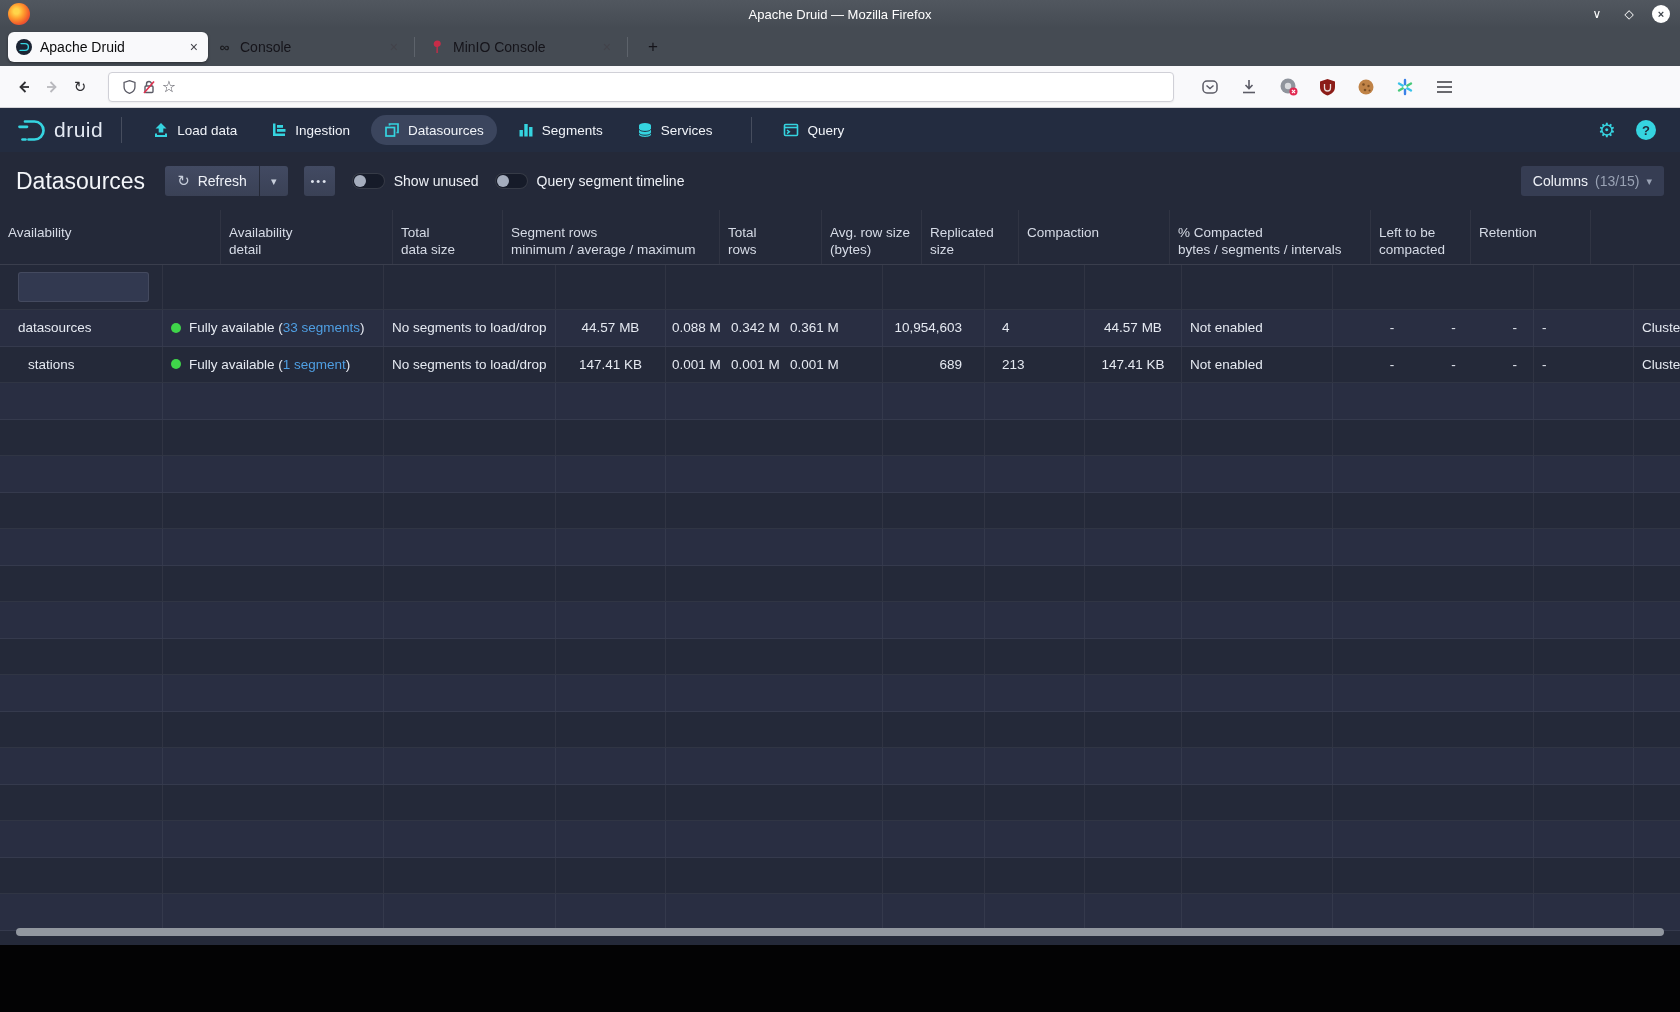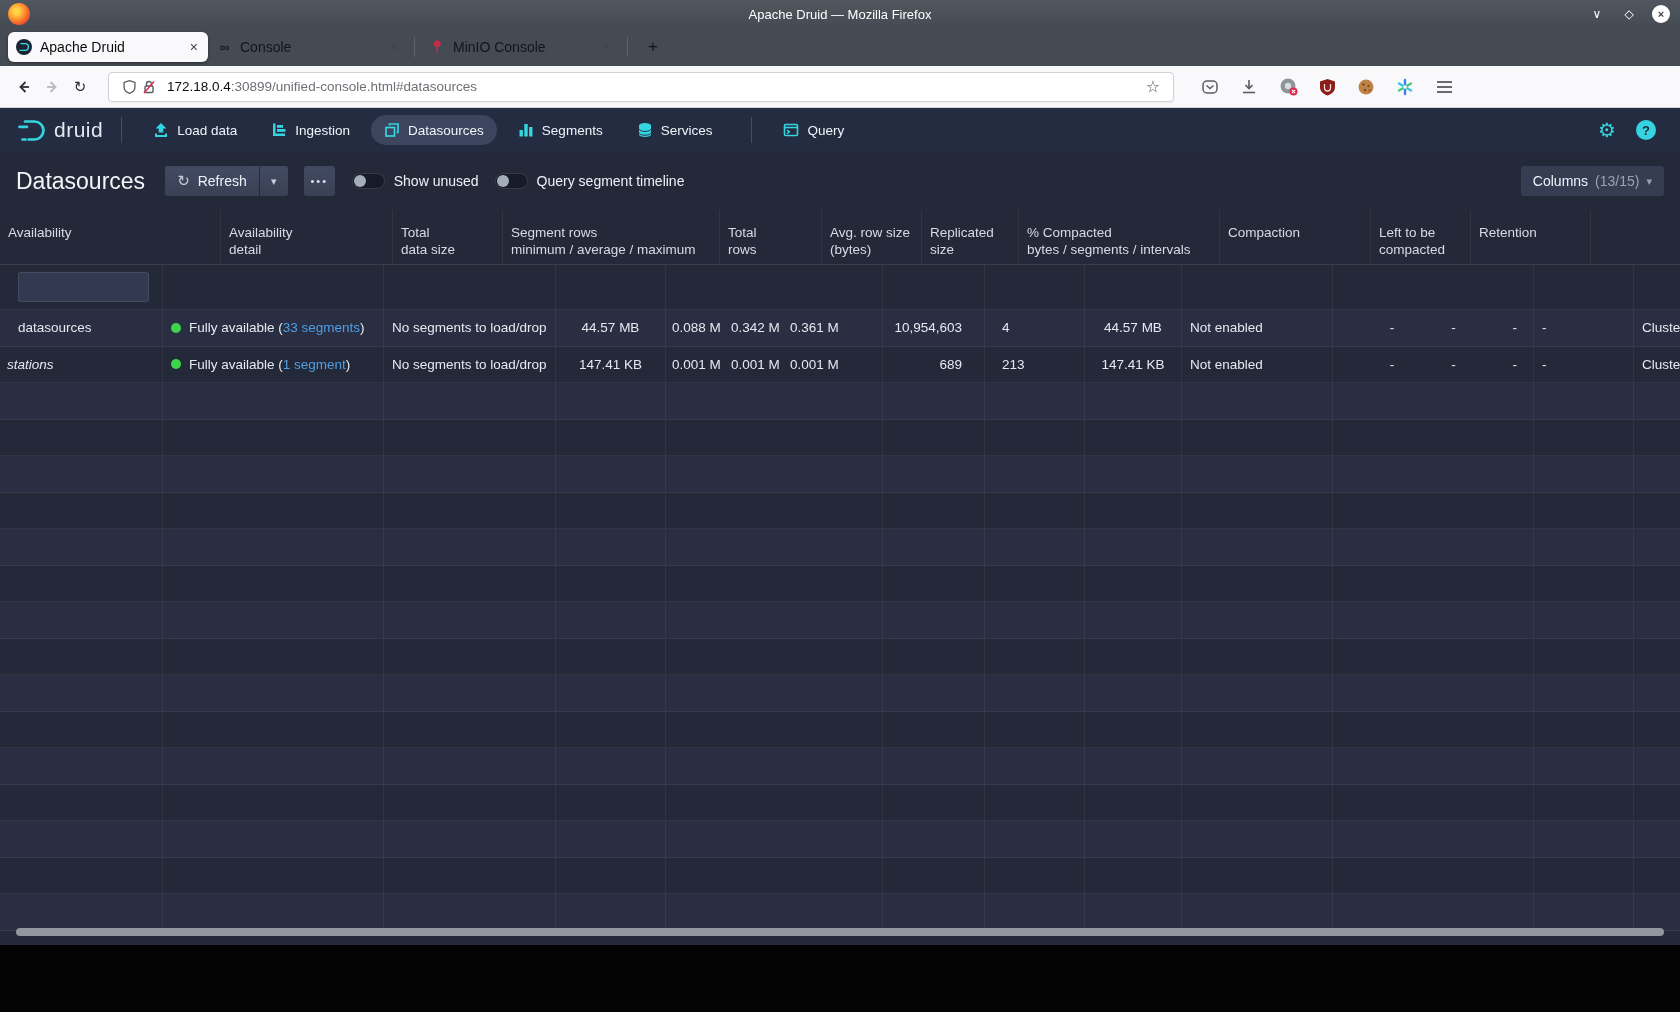--- a/index.html
+++ b/index.html
@@ -150,21 +150,20 @@
             <path d="M8 1.2 L13.8 3.2 V8 c0 3.8-2.9 5.8-5.8 6.8 C5.1 13.8 2.2 11.8 2.2 8 V3.2 Z" fill="none" stroke="#5b5b66" stroke-width="1.4"></path>
           </svg>
       </span>
       <span class="tbi">
         <svg width="16" height="16" viewBox="0 0 16 16">
             <rect x="4" y="7" width="8" height="6.5" rx="1" fill="none" stroke="#5b5b66" stroke-width="1.4"></rect>
             <path d="M5.5 7 V5 a2.5 2.5 0 0 1 5 0 V7" fill="none" stroke="#5b5b66" stroke-width="1.4"></path>
             <path d="M3 14 L13 2.5" stroke="#e0314f" stroke-width="1.6"></path>
           </svg>
       </span>
-      <span class="urltext"><b>172.18.0.4</b><span>:30899/unified-console.html#datasources</span></span>
       <span class="tbi" style="color:#55555e;font-size:16px;">☆</span>
     </div>
     <div class="tb-icons">
       <span class="tbi">
         <svg width="18" height="18" viewBox="0 0 18 18">
             <rect x="2" y="3" width="14" height="12" rx="4" fill="none" stroke="#5b5b66" stroke-width="1.5"></rect>
             <path d="M5.5 7.5 L9 10.5 L12.5 7.5" fill="none" stroke="#5b5b66" stroke-width="1.5"></path>
           </svg>
       </span>
       <span class="tbi">
@@ -315,23 +314,23 @@
             <div class="th" style="width: 110px;">Total
 data size</div>
             <div class="th" style="width: 217px;">Segment rows
 minimum / average / maximum</div>
             <div class="th" style="width: 102px;">Total
 rows</div>
             <div class="th" style="width: 100px;">Avg. row size
 (bytes)</div>
             <div class="th" style="width: 97px;">Replicated
 size</div>
+            <div class="th" style="width: 151px;">Compaction</div>
             <div class="th" style="width: 201px;">% Compacted
 bytes / segments / intervals</div>
-            <div class="th" style="width: 151px;">Compaction</div>
             <div class="th" style="width: 100px;">Left to be
 compacted</div>
             <div class="th" style="width: 120px;">Retention</div>
           </div>
           <div class="tr filter">
             <div class="td" style="width: 163px;">
               <input class="filter-input" style="">
             </div>
             <div class="td" style="width: 221px;"></div>
             <div class="td" style="width: 172px;"></div>
@@ -361,21 +360,21 @@
             <div class="td" style="width: 151px; padding-left: 8px;">Not enabled</div>
             <div class="td" style="width: 201px; justify-content: flex-end; padding-right: 16px;">
               <div class="subcell" style="width: 63px; text-align: right;">-</div>
               <div class="subcell" style="width: 63px; text-align: right;">-</div>
               <div class="subcell" style="width: 63px; text-align: right;">-</div>
             </div>
             <div class="td" style="width: 100px; padding-left: 8px;">-</div>
             <div class="td" style="width: 120px; padding-left: 8px;">Cluster default</div>
           </div>
           <div class="tr">
-            <div class="td" style="width: 163px; padding-left: 7px; font-style: italic;">stations</div>
+            <div class="td" style="width: 163px; padding-left: 28px;">stations</div>
             <div class="td" style="width: 221px; padding-left: 8px;"><div class="dot" style="background: rgb(63, 213, 74);"></div>Fully available (<a class="seglink" href="#">1 segment</a>)</div>
             <div class="td" style="width: 172px; padding-left: 8px;">No segments to load/drop</div>
             <div class="td" style="width: 110px; justify-content: center;">147.41 KB</div>
             <div class="td" style="width: 217px; padding-left: 6px;">
               <div class="subcell" style="width: 59px;">0.001 M</div>
               <div class="subcell" style="width: 59px;">0.001 M</div>
               <div class="subcell" style="width: 59px;">0.001 M</div>
             </div>
             <div class="td" style="width: 102px; justify-content: flex-end; padding-right: 22px;">689</div>
             <div class="td" style="width: 100px; padding-left: 17px;">213</div>

